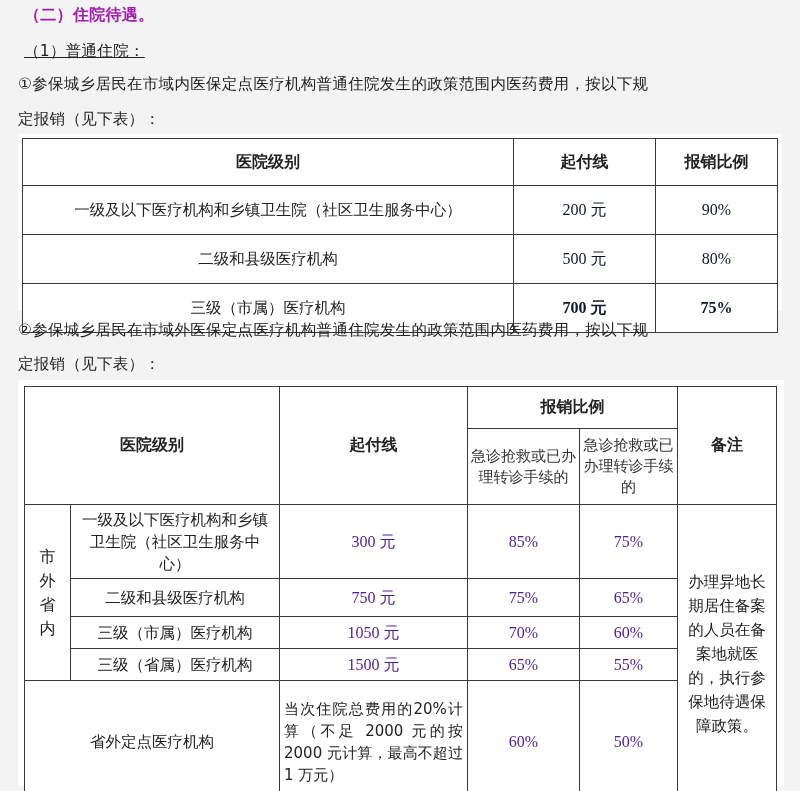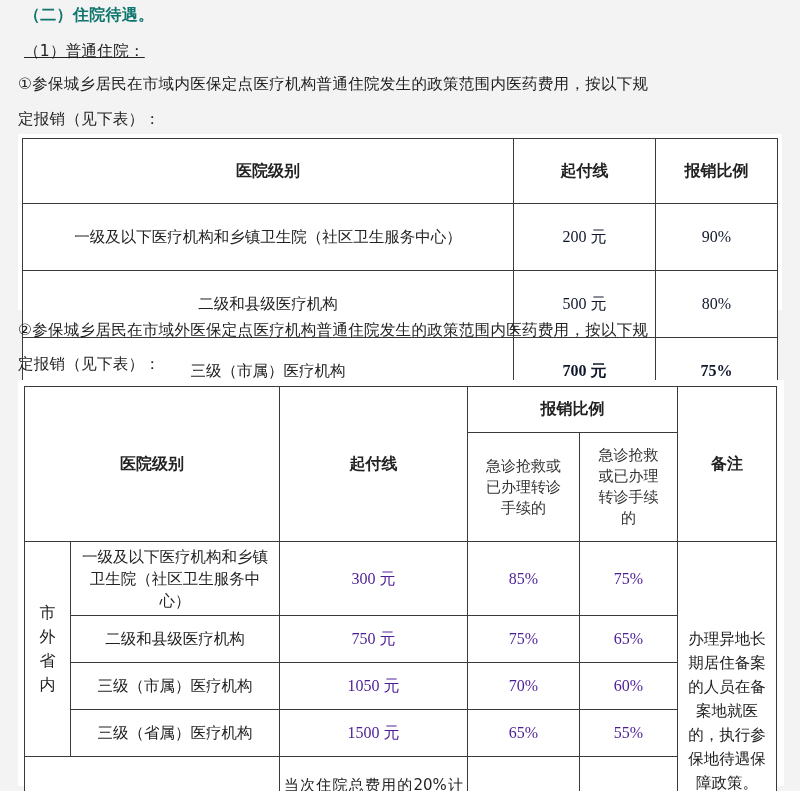--- a/index.html
+++ b/index.html
@@ -4,29 +4,29 @@
   <style>
     html, body { margin: 0; padding: 0; }
     body {
       width: 800px; height: 791px; overflow: hidden;
       background: #f3f3f3;
       font-family: "DejaVu Sans", "Liberation Sans", sans-serif;
       color: #222;
       position: relative;
     }
     .line { position: absolute; left: 18px; font-size: 15.5px; line-height: 22px; white-space: nowrap; letter-spacing: 0.3px; }
-    .h2 { left: 24px; top: 4px; color: #0f766e; font-weight: bold; font-size: 16px; }
+    .h2 { left: 24px; top: 4px; color: #a21caf; font-weight: bold; font-size: 16px; }
     .h3 { left: 24px; top: 40px; text-decoration: underline; }
     .p1a { top: 73px; }
     .p1b { top: 108px; }
     .p2a { top: 319px; }
     .p2b { top: 353px; }
 
     table { border-collapse: collapse; position: absolute; background: #fff; table-layout: fixed; }
-    td, th { border: 1.5px solid #3a3a3a; text-align: center; vertical-align: middle; padding: 12px; }
+    td, th { border: 1.5px solid #3a3a3a; text-align: center; vertical-align: middle; padding: 3px; }
     th { font-family: "DejaVu Serif", "Liberation Serif", serif; font-weight: bold; font-size: 16px; }
     .wrap1 { position: absolute; left: 18px; top: 134px; width: 764px; height: 176px; background: #fff; }
     #t1 { left: 22px; top: 138px; width: 755px; }
     #t1 th { height: 40px; }
     #t1 td { height: 42px; font-size: 15.5px; }
     #t1 td.num { font-family: "Liberation Serif", "DejaVu Serif", serif; font-size: 16px; color: #0f172a; }
     #t1 tr.bold td.num { font-weight: bold; color: #0f172a; }
 
     .wrap2 { position: absolute; left: 18px; top: 380px; width: 766px; height: 406px; background: #fff; }
     #t2 { left: 24px; top: 386px; width: 752px; }

